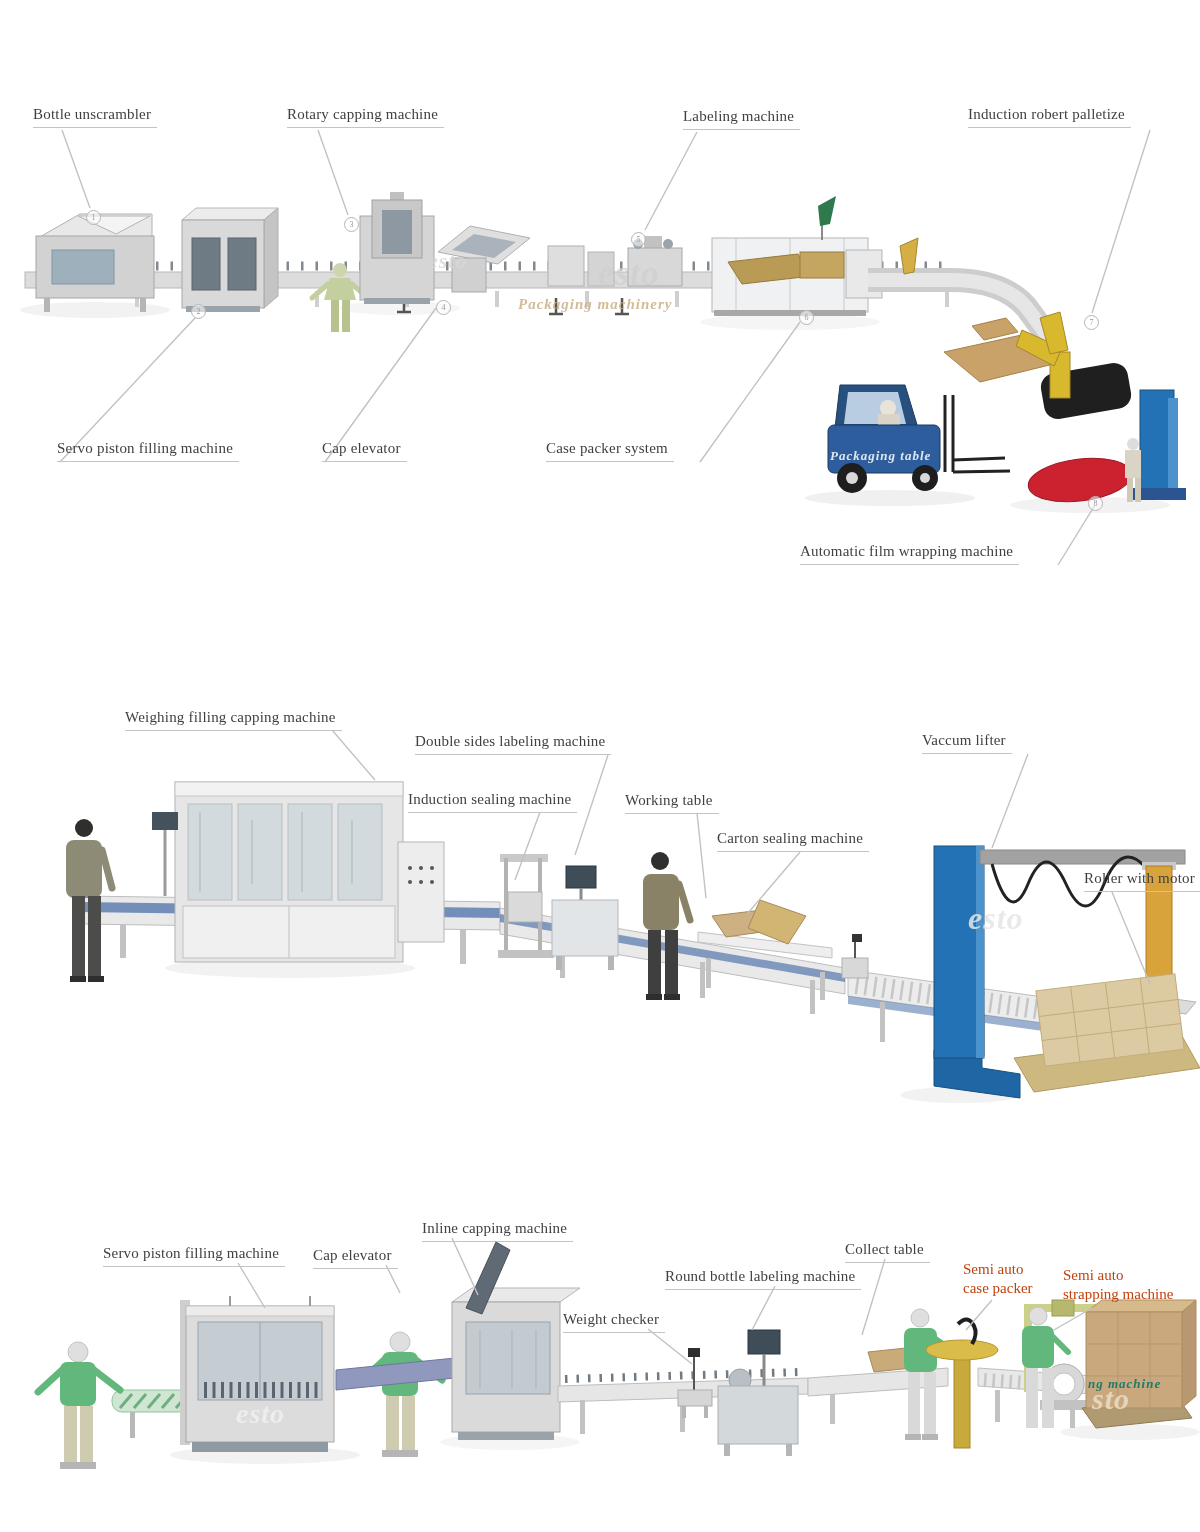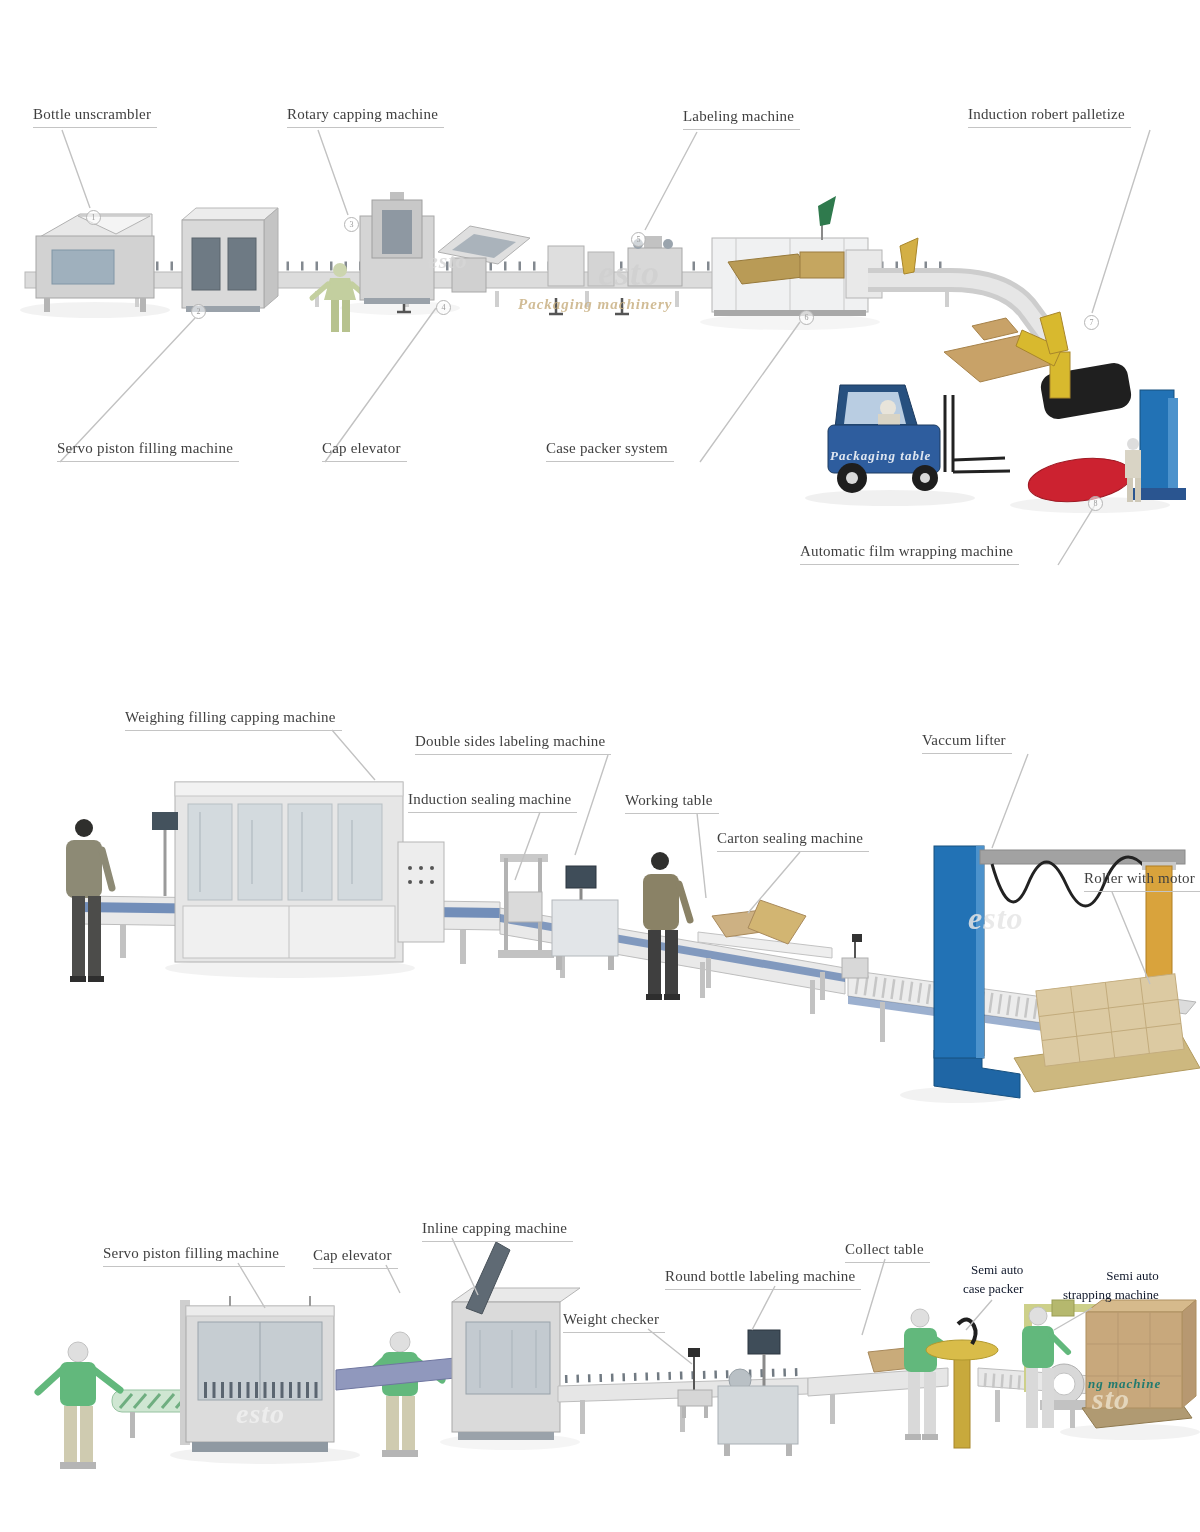--- a/index.html
+++ b/index.html
@@ -2,21 +2,21 @@
 <html><head>
 <meta charset="utf-8">
 <title>Diagram</title>
 <style>
   html,body{margin:0;padding:0;background:#ffffff;}
   #stage{position:relative;width:1200px;height:1532px;background:#ffffff;overflow:hidden;
          font-family:Liberation Serif, serif;}
   #art{position:absolute;left:0;top:0;}
   .callout{position:absolute;font-size:15px;color:#3f3f3f;white-space:nowrap;
            border-bottom:1px solid #c4c4c4;padding:0 6px 4px 0;letter-spacing:.2px;}
-  .callout2{position:absolute;font-size:13px;color:#0f172a;white-space:nowrap;line-height:19px;text-align:right;}
+  .callout2{position:absolute;font-size:15px;color:#c2410c;white-space:nowrap;line-height:19px;}
   .marker{position:absolute;width:13px;height:13px;border:1px solid #b5b5b5;border-radius:50%;
           color:#9a9a9a;font-size:8px;line-height:13px;text-align:center;
           background:rgba(255,255,255,.55);}
   .wm{position:absolute;font-weight:700;font-style:italic;letter-spacing:1px;pointer-events:none;}
 </style>
 </head>
 <body>
 
 <div id="stage">
 

